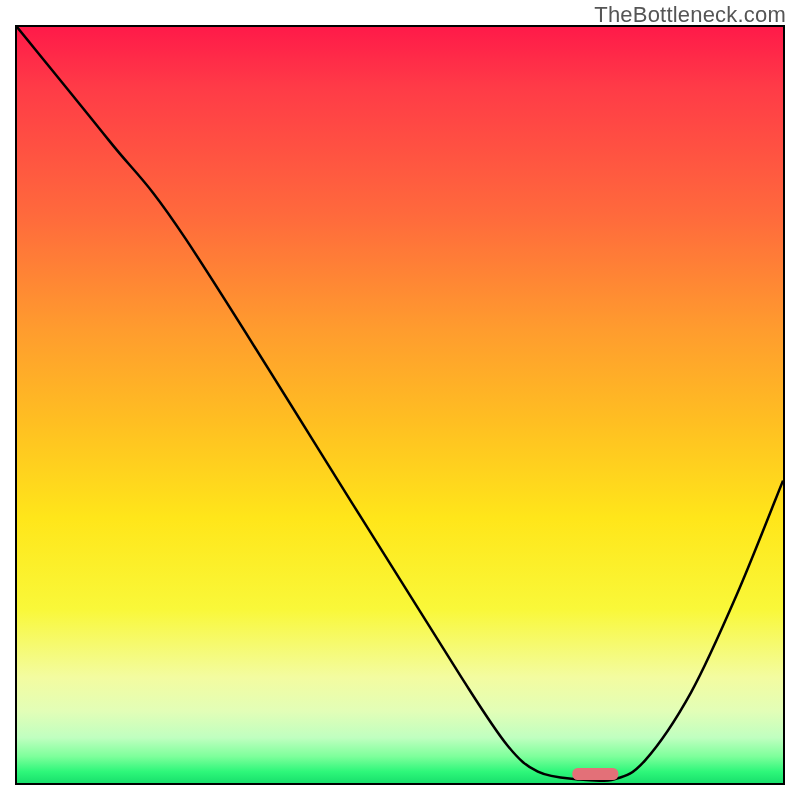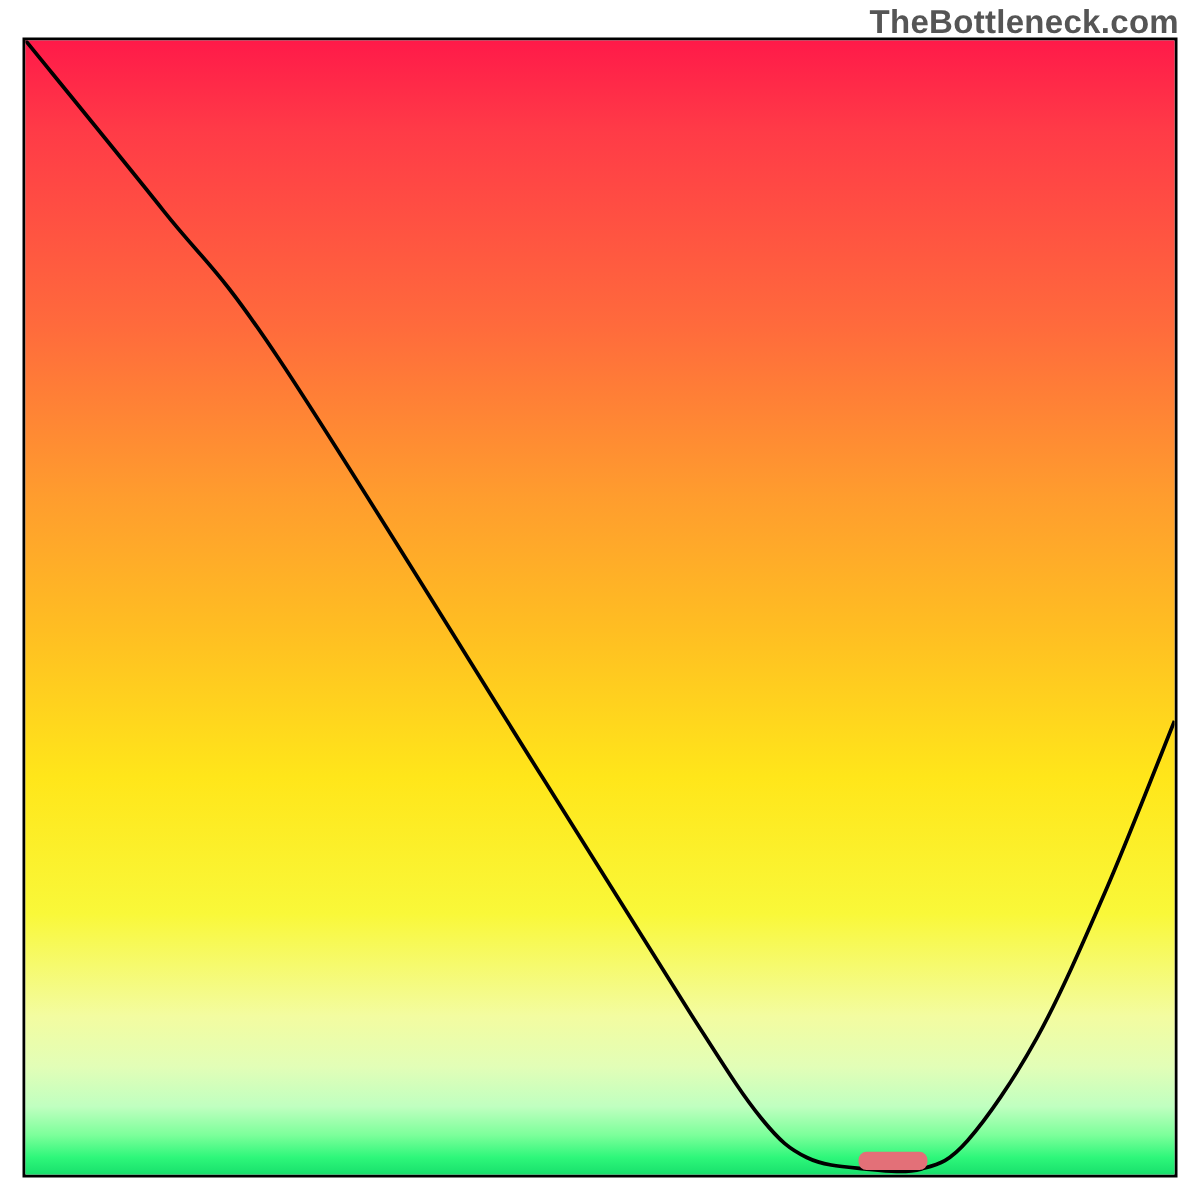--- a/index.html
+++ b/index.html
@@ -49,21 +49,21 @@
     top: 0;
     width: 100%;
     height: 100%;
   }
   .watermark {
     position: absolute;
     top: 2px;
     right: 14px;
     color: #555;
     font-size: 22px;
-    font-weight: 700;
+    font-weight: 400;
     letter-spacing: 0.2px;
   }
 </style>
 </head>
 <body>
 
 <div class="watermark">TheBottleneck.com</div>
 
 <div class="frame">
   <div class="gradient"></div>

